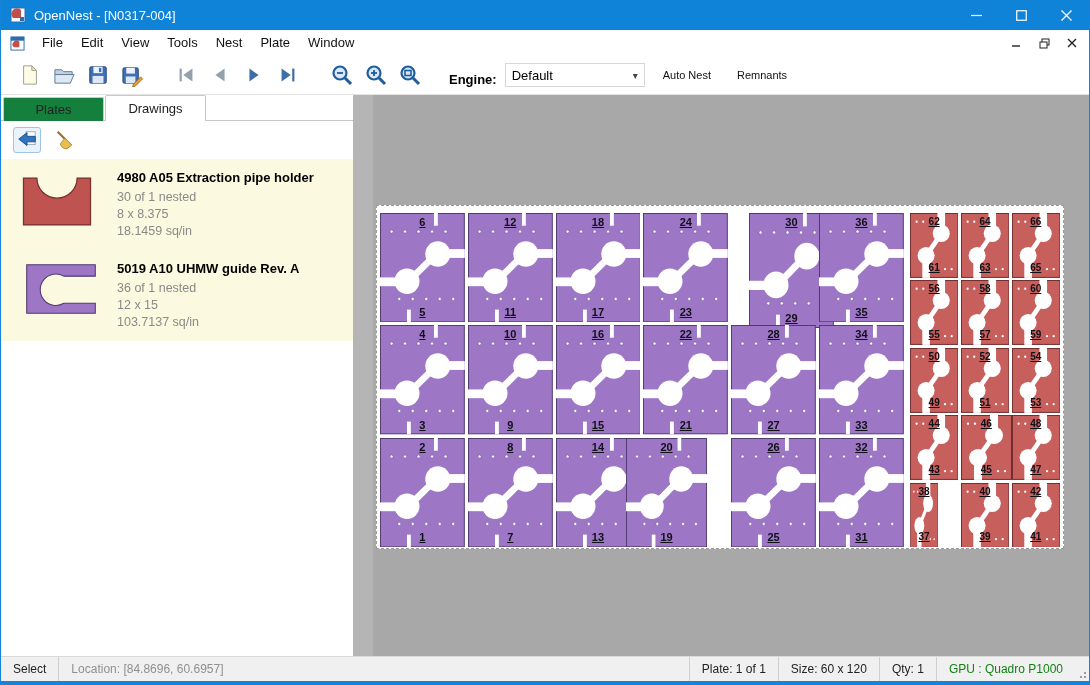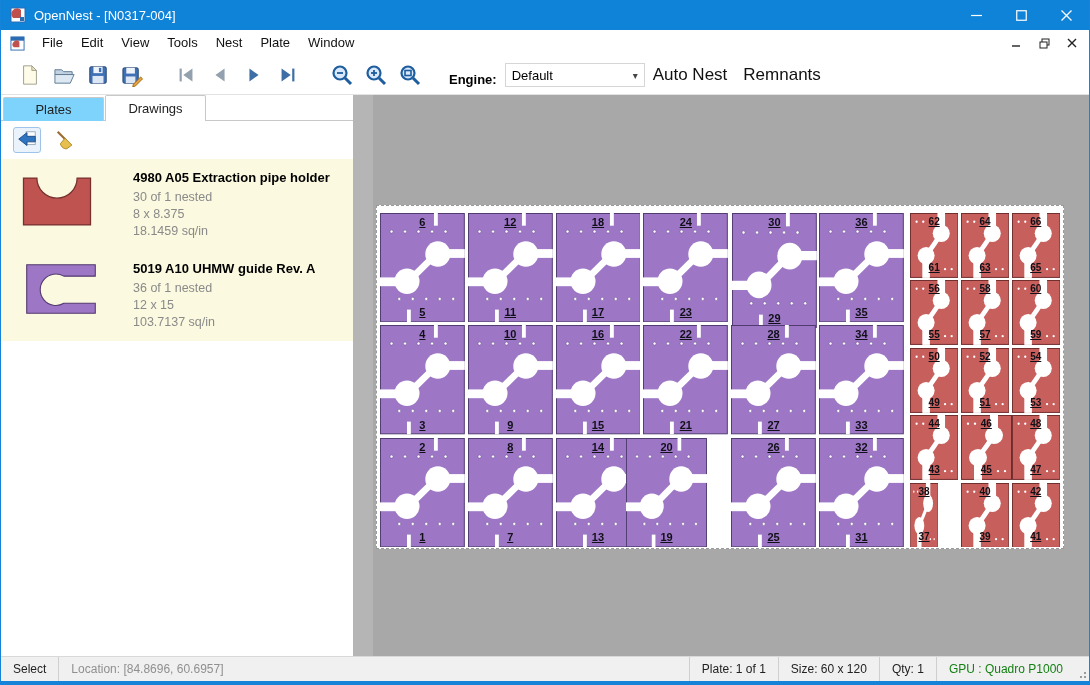--- a/index.html
+++ b/index.html
@@ -22,32 +22,32 @@
   .mdi-btn { width:18px; height:18px; display:flex; align-items:center; justify-content:center; }
 
   
   .toolbar { position:absolute; left:0; top:56px; right:0; height:39px; background:#fff; border-bottom:1px solid #e3e3e3; display:flex; align-items:center; padding-left:12px; }
   .tbtn { width:34px; height:32px; display:flex; align-items:center; justify-content:center; border-radius:3px; }
   .tgap { width:20px; }
   .engine-label { font-weight:bold; margin:8px 8px 0 22px; }
   .combo { width:140px; height:24px; border:1px solid #d6d6d6; background:#fff; display:flex; align-items:center; padding:0 6px; }
   .combo .val { flex:1; font-size:13px; }
   .combo .chev { color:#444; font-size:10px; }
-  .ttext { padding:0 8px; font-size:17px; color:#111;text-align:center; }
+  .ttext { padding:0 8px; margin-left:10px; font-size:11px; color:#111;text-align:center; }
 
   
   .left-panel { position:absolute; left:0; top:95px; width:352px; bottom:25px; background:#fff; }
   .tabstrip { position:absolute; left:2px; top:0; height:26px; display:flex; align-items:flex-end; z-index:3; }
-  .tab { width:101px; height:24px; line-height:24px; text-align:center; font-size:13px; background:#7dd3fc; border:1px solid #c8c8c8; border-bottom:none; border-radius:2px 2px 0 0; margin-right:1px; color:#222; }
+  .tab { width:101px; height:24px; line-height:24px; text-align:center; font-size:13px; background:#15803d; border:1px solid #c8c8c8; border-bottom:none; border-radius:2px 2px 0 0; margin-right:1px; color:#222; }
   .tab.active { background:#fff; height:26px; line-height:26px; position:relative; z-index:4; }
   .panel-body { position:absolute; left:0; right:0; top:25px; bottom:0; background:#fff; border-top:1px solid #c8c8c8; }
   .panel-tools { display:flex; align-items:center; gap:10px; padding:6px 0 6px 12px; }
   .ptool { width:28px; height:26px; display:flex; align-items:center; justify-content:center; border-radius:3px; }
   .ptool.raised { border:1px solid #9ec3e8; background:#eaf3fc; }
-  .drawing-item { display:flex; gap:20px; background:#fbf9df; padding:9px 10px 10px 12px; }
+  .drawing-item { display:flex; gap:4px; background:#fbf9df; padding:9px 10px 10px 12px; }
   .thumb { width:100px; display:flex; align-items:flex-start; justify-content:flex-start; }
   .dtext { flex:1; padding-top:2px; }
   .dtitle { font-weight:bold; font-size:13px; color:#000; margin-bottom:4px; }
   .dline { font-size:12.5px; color:#8a8a8a; line-height:17px; }
 
   
   .splitter { position:absolute; left:352px; top:95px; width:20px; bottom:25px; background:#b5b5b5; }
   .canvas { position:absolute; left:372px; top:95px; right:0; bottom:25px; background:#a8a8a8; overflow:hidden; }
   .plate { position:absolute; left:3px; top:110px; width:688px; height:344px; background:#fff; border:1px dashed #9a9a9a; }
   .tile { position:absolute; }
@@ -381,21 +381,21 @@
               <circle cx="20" cy="88" r="1.6"></circle>
               <circle cx="34" cy="88" r="1.6"></circle>
               <circle cx="48" cy="88" r="1.6"></circle>
               <circle cx="62" cy="88" r="1.6"></circle>
               <circle cx="76" cy="88" r="1.6"></circle>
             </g>
           </svg>
           <span class="pn pn-top pn-purple">24</span>
           <span class="pn pn-bot pn-purple">23</span>
         </div>
-        <div class="tile" style="left: 355px; top: 7px; width: 84.8px; height: 115px;">
+        <div class="tile" style="left: 372px; top: 7px; width: 84.8px; height: 115px;">
           <svg viewBox="0 0 88 112" preserveAspectRatio="none">
             <rect x="0.5" y="0.5" width="87" height="111" fill="#9d76c5" stroke="#4e3a6e"></rect>
             <g fill="#fff">
               <rect x="60" y="37" width="28" height="9"></rect>
               <rect x="0" y="66" width="28" height="9"></rect>
               <circle cx="60" cy="42" r="13"></circle>
               <circle cx="28" cy="70" r="13"></circle>
               <rect x="56" y="0" width="4" height="13"></rect>
               <rect x="28" y="99" width="4" height="13"></rect>
             </g>

